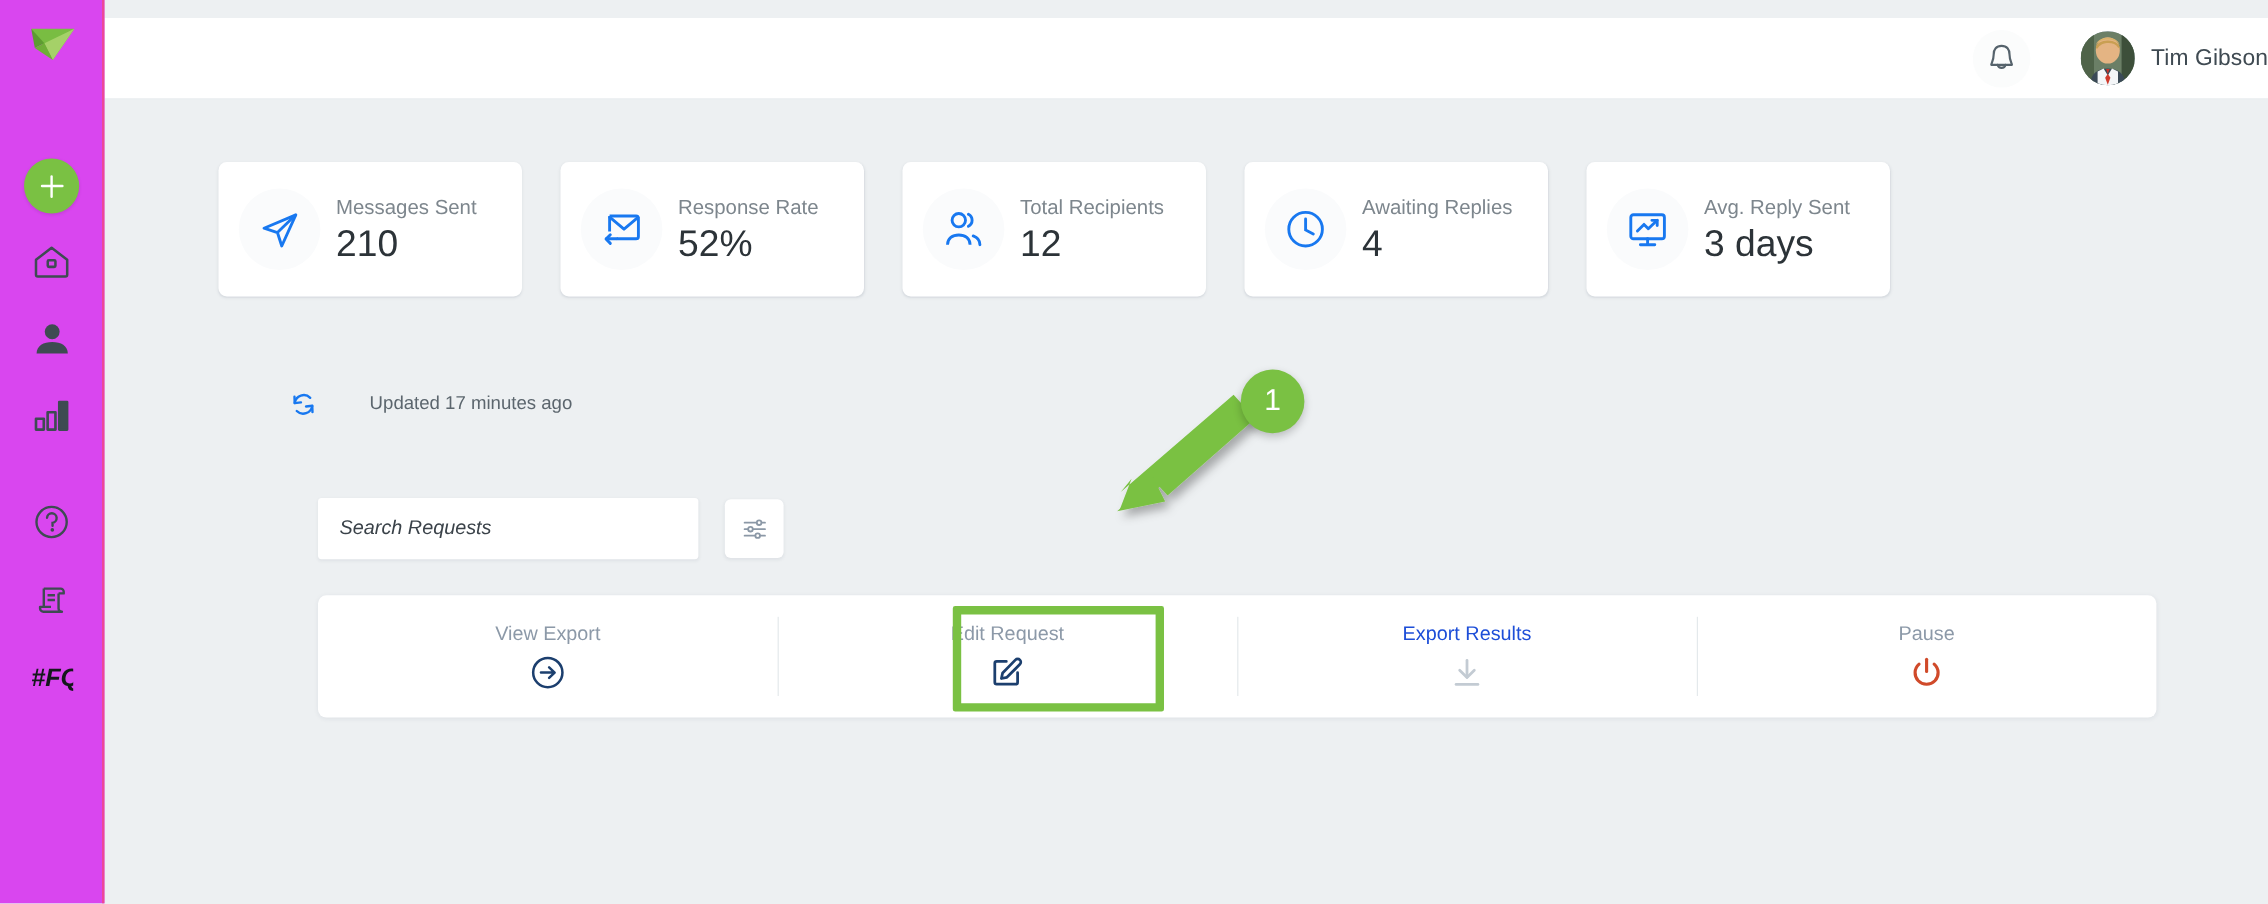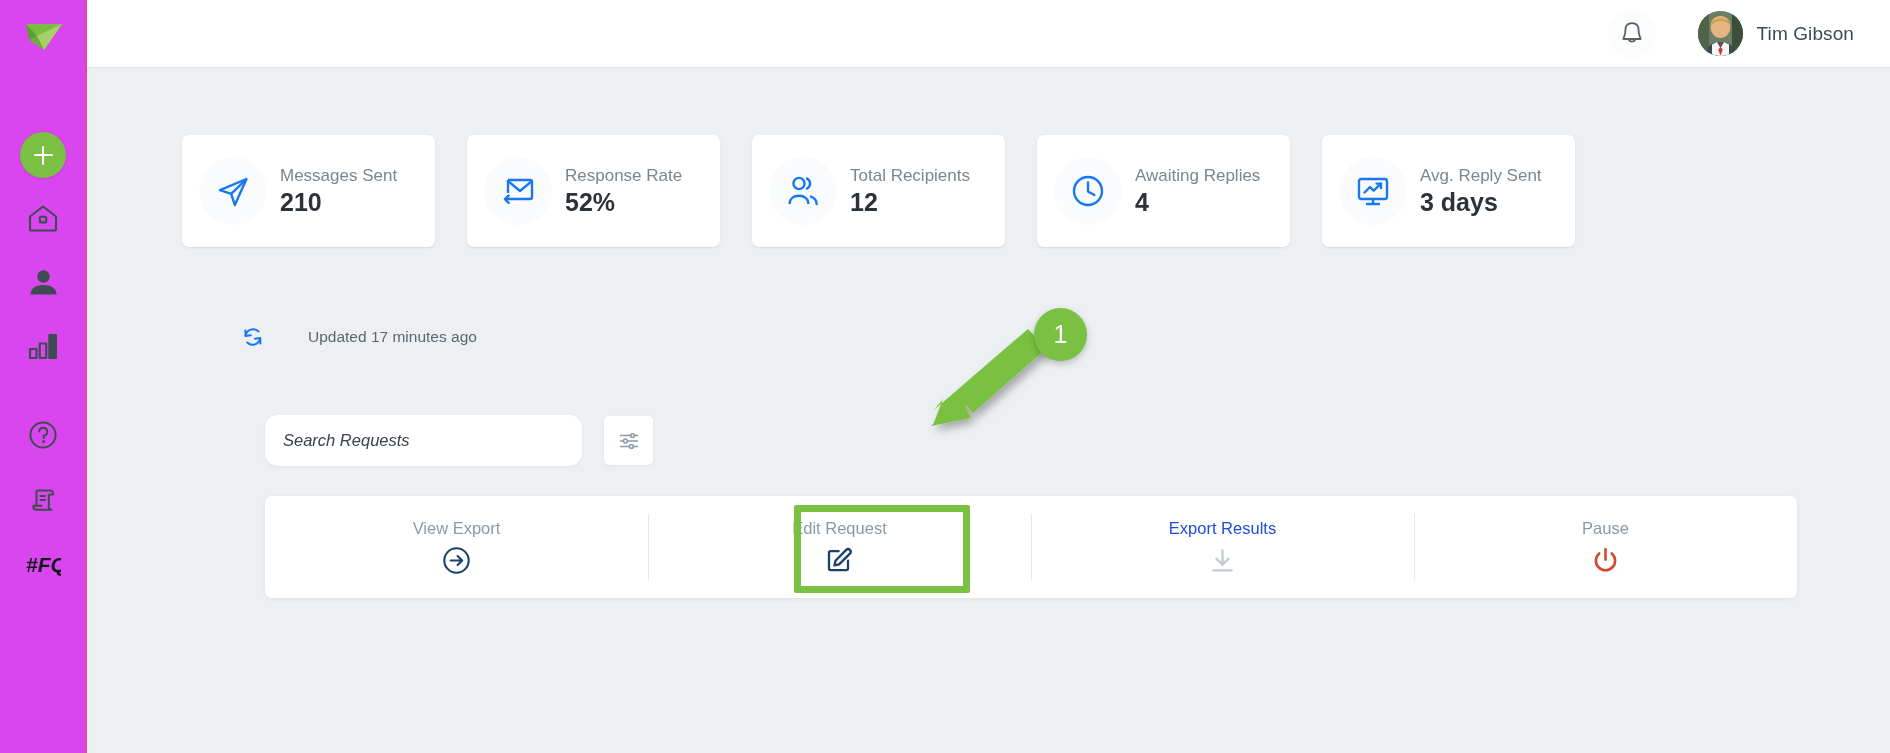--- a/index.html
+++ b/index.html
@@ -41,26 +41,25 @@
   .nav-icon {
     position: absolute; left: 11px;
     width: 64px; height: 64px;
     display: flex; align-items: center; justify-content: center;
     cursor: pointer;
   }
   .nav-icon svg { display: block; }
 
   
   #header {
-    position: absolute; left: 87px; top: 0;
+    position: absolute; left: 87px; top: 15px;
     width: 1803px; height: 68px;
     background: #ffffff;
     border-bottom: 1px solid #e3e8eb;
     display: flex; align-items: center; justify-content: flex-end;
-    padding-right: 36px;
     z-index: 4;
   }
   .bell-btn {
     width: 48px; height: 48px; border-radius: 50%;
     background: #fbfcfc;
     display: flex; align-items: center; justify-content: center;
     cursor: pointer; margin-right: 42px;
   }
   .user-chip { display: flex; align-items: center; cursor: pointer; }
   .avatar {
@@ -96,35 +95,35 @@
     padding-left: 17px;
   }
   .stat-ico {
     width: 68px; height: 68px; border-radius: 50%;
     background: #fafbfc;
     display: flex; align-items: center; justify-content: center;
     flex: 0 0 68px; margin-right: 13px;
   }
   .stat-text { display: flex; flex-direction: column; justify-content: center; }
   .stat-label { font-size: 17px; color: #7d868d; line-height: 1.25; margin-bottom: 2px; white-space: nowrap;}
-  .stat-value { font-size: 25px; color: #2c3338; font-weight: bold; line-height: 1.15; white-space: nowrap;}
+  .stat-value { font-size: 31px; color: #2c3338; font-weight: normal; line-height: 1.15; white-space: nowrap;}
 
   
   #updated {
     position: absolute; left: 155px; top: 258px;
     display: flex; align-items: center; cursor: pointer; gap: 32px;
   }
   #updated .u-ico { margin-right: 12px; display: flex; }
   #updated .u-txt { font-size: 15.5px; color: #5c666e; }
 
   
   #searchrow { position: absolute; left: 178px; top: 347px; display: flex; align-items: center; }
   #search-input {
     width: 317px; height: 51px;
-    background: #fff; border: none; border-radius: 13px;
+    background: #fff; border: none; border-radius: 3px;
     box-shadow: 0 1px 3px rgba(25,45,70,0.07);
     padding: 0 18px;
     font-size: 16.5px; font-style: italic; color: #3a4249;
     font-family: "Liberation Sans", sans-serif;
     outline: none;
   }
   #search-input::placeholder { color: #3a4249; font-style: italic; opacity: 1; }
   #filter-btn {
     width: 49px; height: 49px; margin-left: 22px;
     background: #fff; border-radius: 5px;

